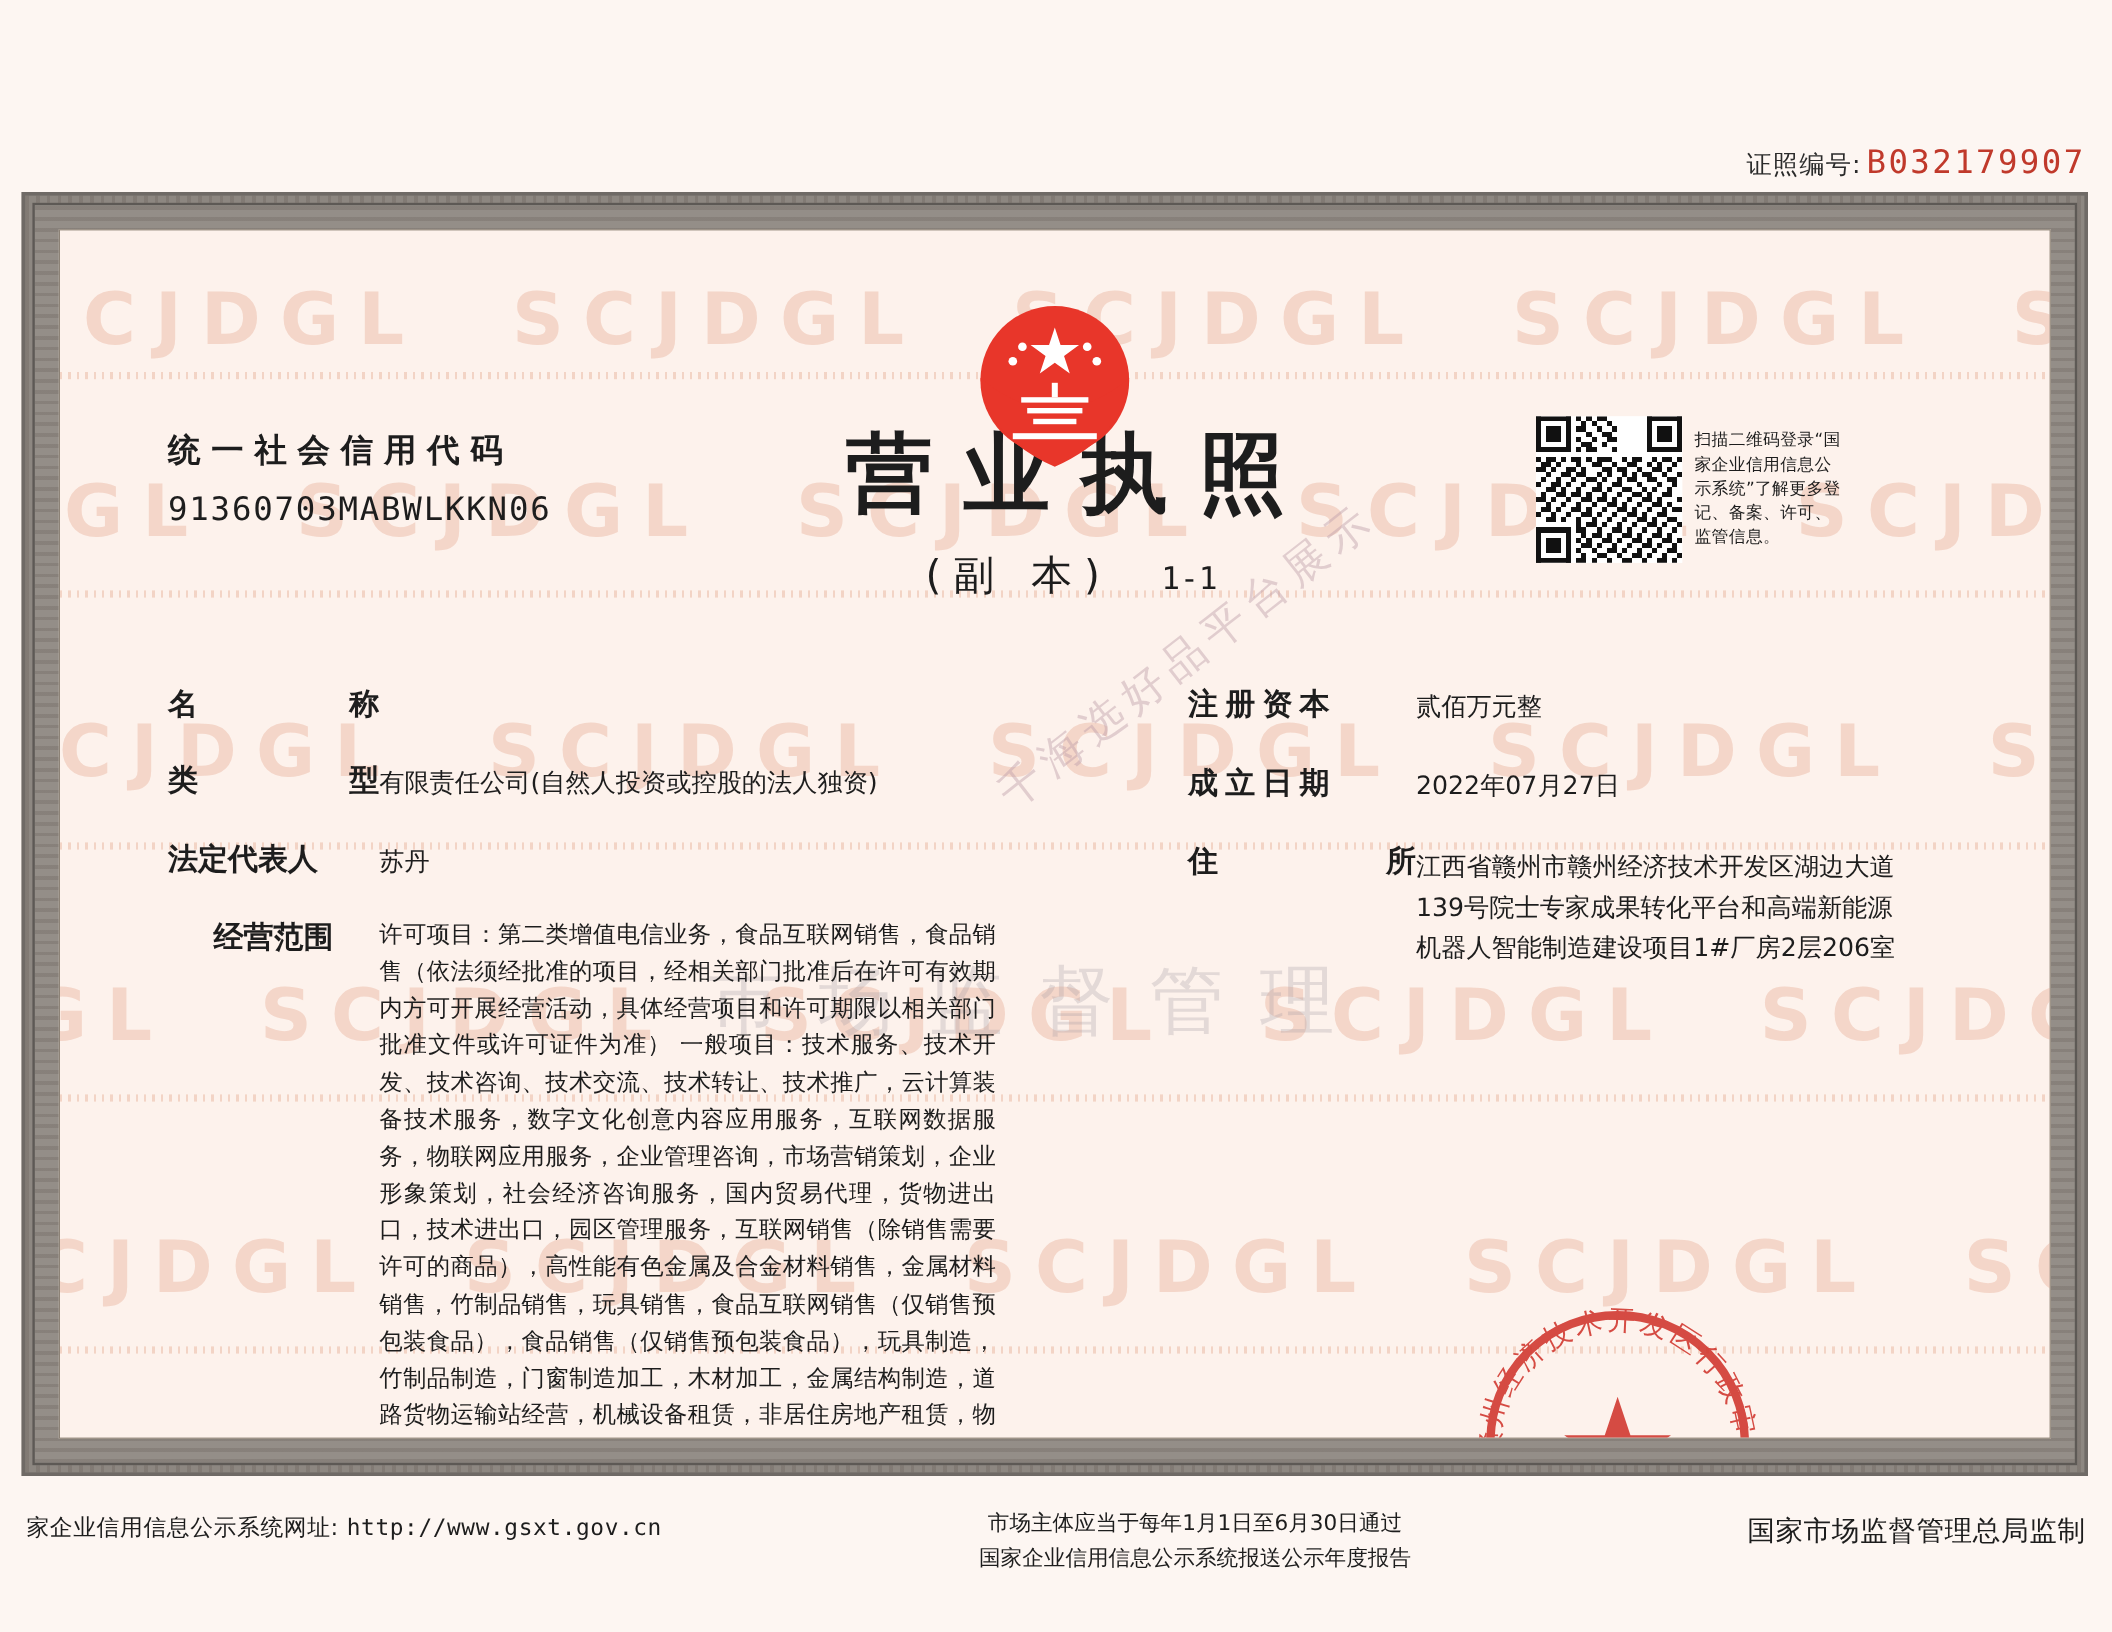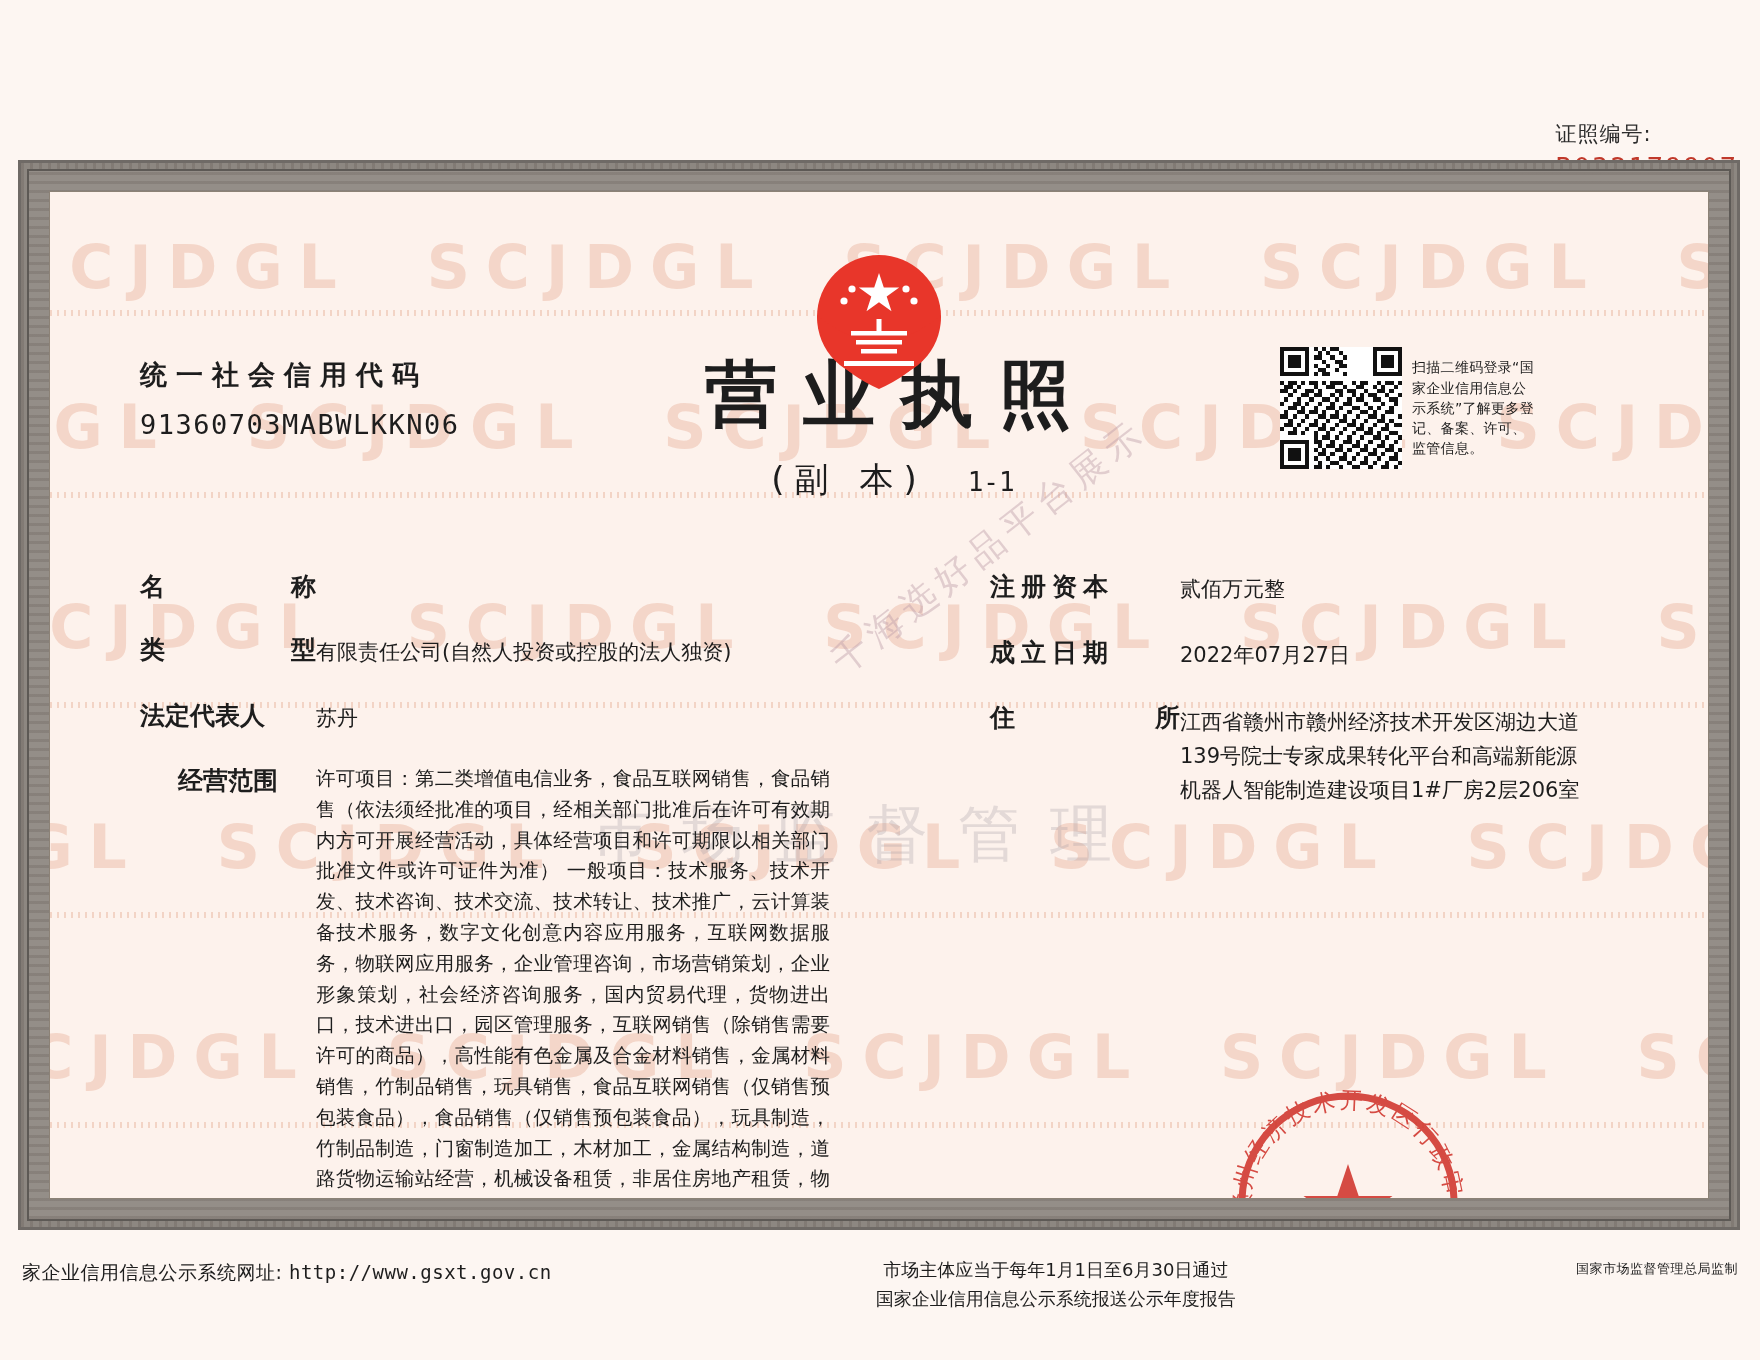--- a/index.html
+++ b/index.html
@@ -22,21 +22,20 @@
 
   
   .cert-no {
     position: absolute;
     top: 120px;
     right: 22px;
     display: flex;
     align-items: baseline;
     gap: 4px;
     letter-spacing: 1px;
-    flex-direction: column;
   }
   .cert-no .label {
     font-family: "DejaVu Sans", sans-serif;
     font-size: 21px;
     color: #2b2b2b;
   }
   .cert-no .value {
     font-family: "DejaVu Sans Mono", monospace;
     font-size: 27px;
     color: #c0392b;
@@ -309,21 +308,21 @@
     font-family: "DejaVu Sans Mono", monospace;
     font-size: 19px;
   }
   .footer .f-center {
     font-size: 18px;
     line-height: 1.6;
     text-align: center;
     padding-top: 2px;
   }
   .footer .f-right {
-    font-size: 13px;
+    font-size: 23px;
     padding-top: 6px;
     letter-spacing: .5px;
     margin-left: 16px;
   }
 </style>
 </head>
 <body>
 
 <div class="page">
 

